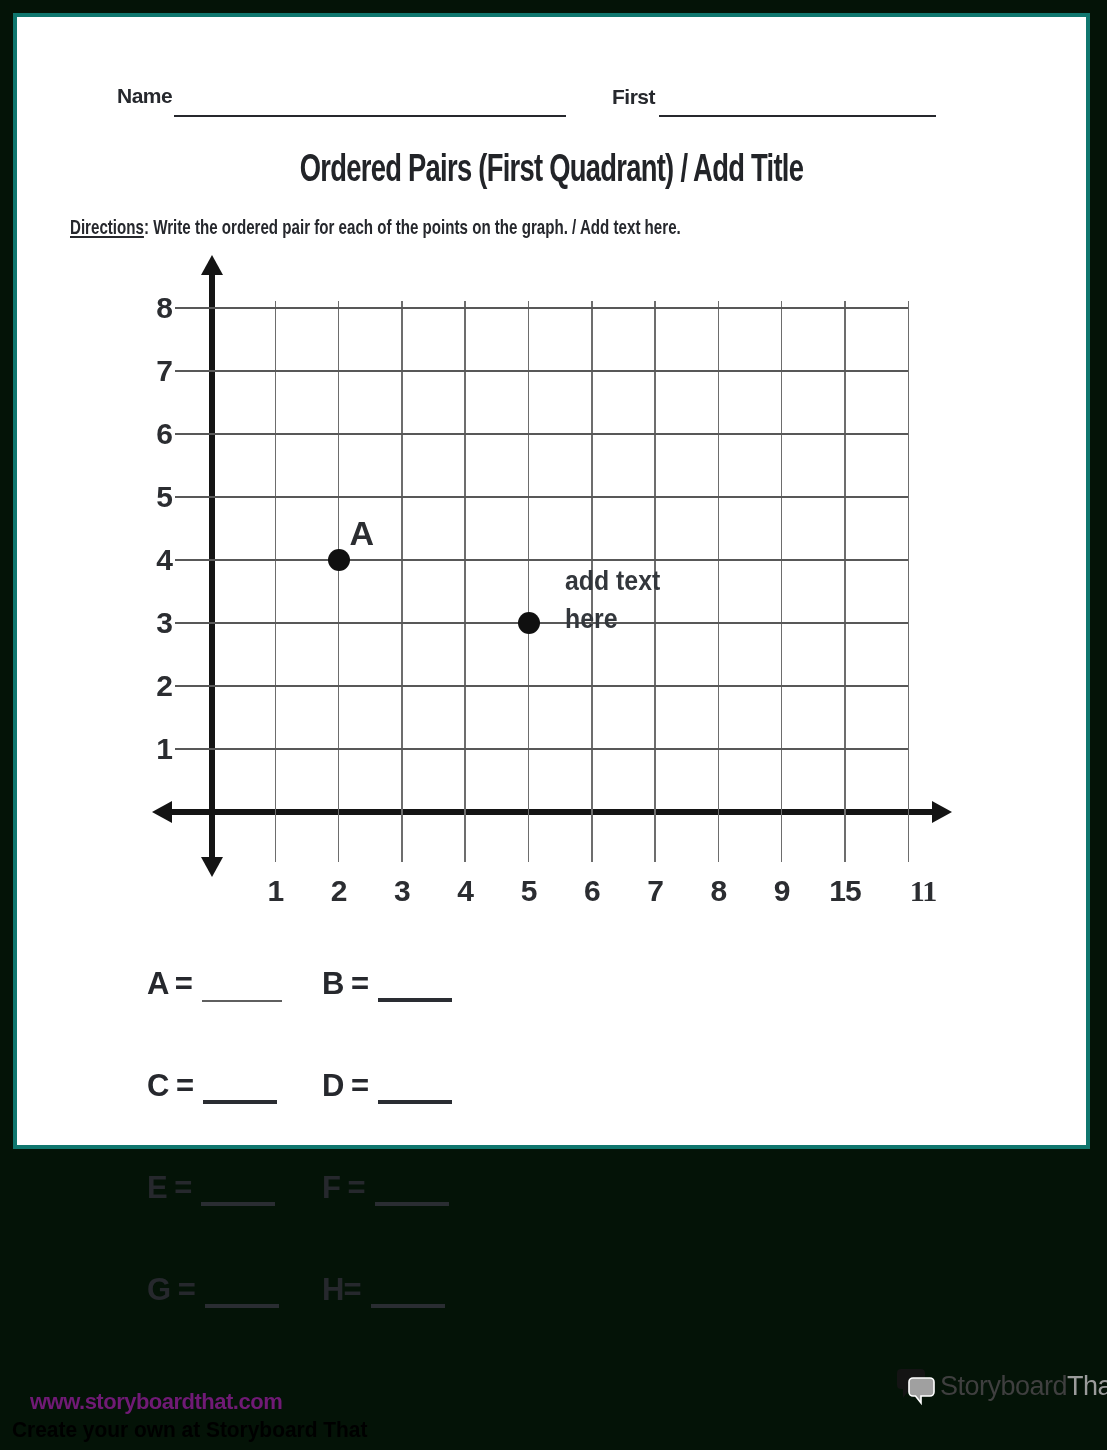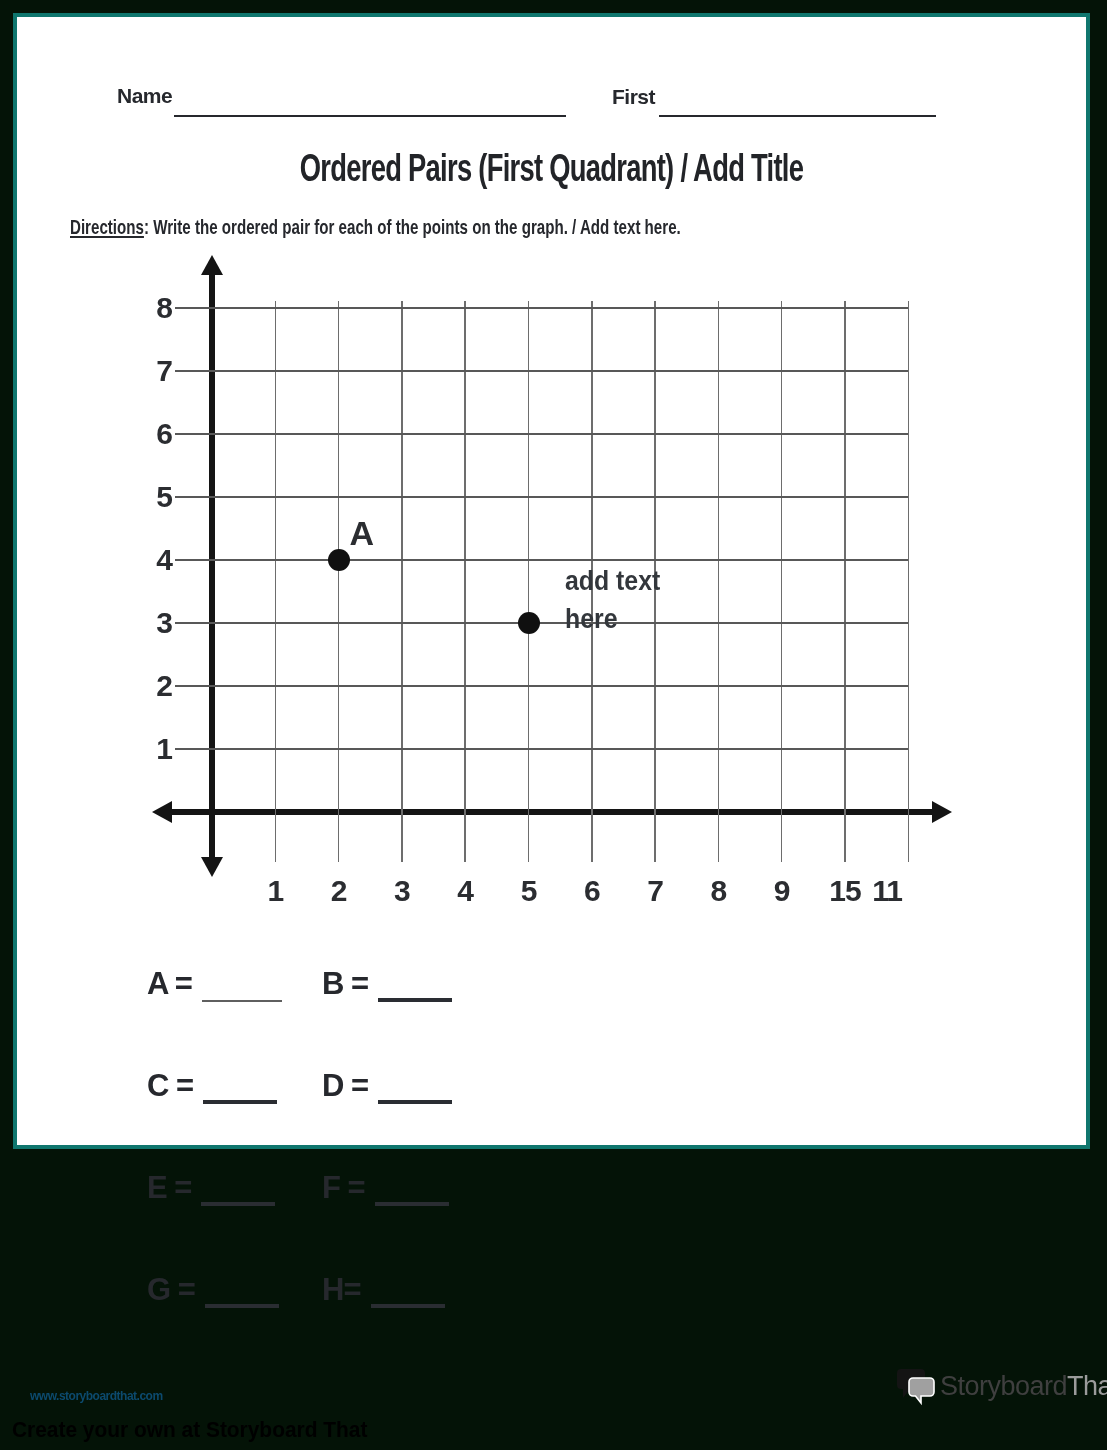--- a/index.html
+++ b/index.html
@@ -55,22 +55,22 @@
   .answers{
     position:absolute;left:130px;top:941px;
     display:grid;grid-template-columns:175px 220px;grid-auto-rows:102px;
     align-items:start;
   }
   .cell{display:flex;align-items:flex-end;height:44px;}
   .ans-label{font-weight:bold;font-size:31px;color:#26282d;letter-spacing:-1px;white-space:pre;}
   .blank{width:74px;height:34px;border-bottom:4px solid #2a2d32;margin-left:10px;}
   .blank.thin{width:80px;border-bottom:2px solid #5f5f5f;}
   
-  .website{position:absolute;left:13px;top:1372px;font-weight:bold;font-size:12px;
-           color:#0c4a6e;letter-spacing:-0.5px;}
+  .website{position:absolute;left:13px;top:1372px;font-weight:bold;font-size:22px;
+           color:#701a75;letter-spacing:-0.5px;}
   .logo{position:absolute;left:880px;top:1348px;display:flex;align-items:center;gap:5px;}
   .logo-text{font-size:27px;letter-spacing:-0.5px;color:#3f3f3f;white-space:nowrap;}
   .logo-text .that{color:#9b9b9b;}
   .tagline{position:absolute;left:12px;top:1417px;font-weight:bold;font-size:22px;color:#000000;
            transform:scaleX(0.95);transform-origin:left top;white-space:nowrap;}
 </style>
 </head>
 <body>
 
 <div class="page">
@@ -105,21 +105,21 @@
       <div class="xlab" style="left: 422.8px;">6</div>
       <div class="vline" style="left: 507.35px;"></div>
       <div class="xlab" style="left: 486.1px;">7</div>
       <div class="vline" style="left: 570.65px;"></div>
       <div class="xlab" style="left: 549.4px;">8</div>
       <div class="vline" style="left: 633.95px;"></div>
       <div class="xlab" style="left: 612.7px;">9</div>
       <div class="vline" style="left: 697.25px;"></div>
       <div class="xlab" style="left: 676px;">15</div>
       <div class="vline" style="left: 760.55px;"></div>
-      <div class="xlab" style="left: 718px;">11</div>
+      <div class="xlab" style="left: 754px; font-family: Liberation Serif, serif;">11</div>
       <div class="hline" style="top: 491.25px;"></div>
       <div class="ylab" style="top: 476px;">1</div>
       <div class="hline" style="top: 428.25px;"></div>
       <div class="ylab" style="top: 413px;">2</div>
       <div class="hline" style="top: 365.25px;"></div>
       <div class="ylab" style="top: 350px;">3</div>
       <div class="hline" style="top: 302.25px;"></div>
       <div class="ylab" style="top: 287px;">4</div>
       <div class="hline" style="top: 239.25px;"></div>
       <div class="ylab" style="top: 224px;">5</div>

